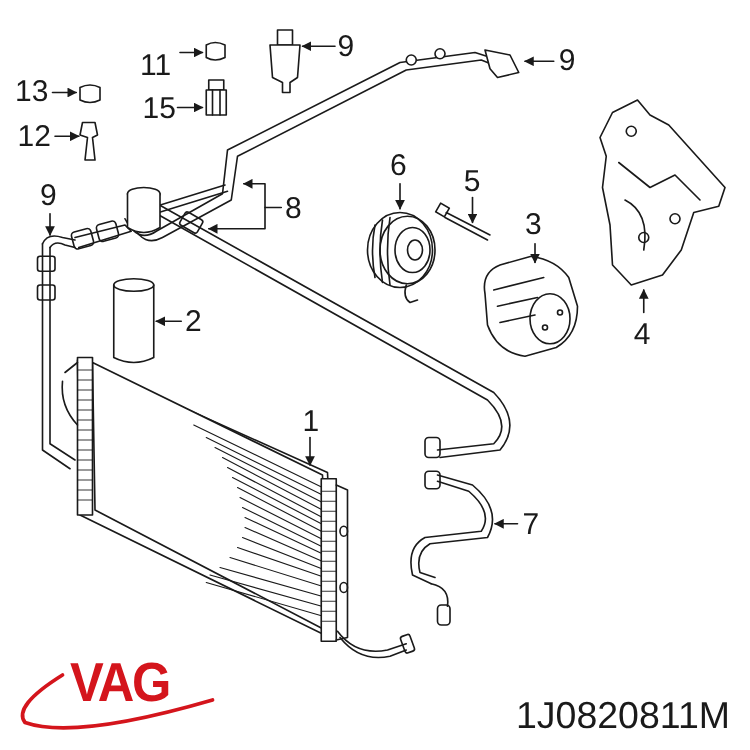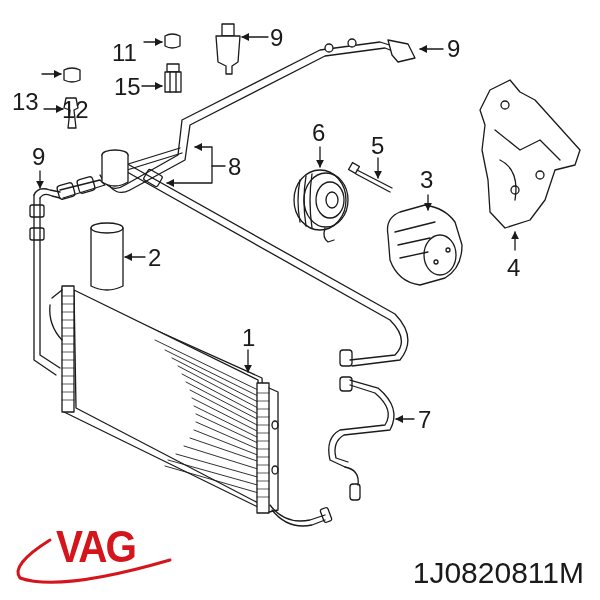--- a/index.html
+++ b/index.html
@@ -199,22 +199,22 @@
       <line x1="414" y1="419" x2="396" y2="419" marker-end="url(#arr)"></line>
     </g>
   </g>
 
   <path d="M50,540 Q10,565 20,578 Q60,592 170,560" fill="none" stroke="#d4151c" stroke-width="3" stroke-linecap="round"></path>
 </svg>
 
 <div class="callout" style="left:112px;top:41px;">11</div>
 <div class="callout" style="left:114px;top:75px;">15</div>
 <div class="callout" style="left:270px;top:26px;">9</div>
-<div class="callout" style="left:12px;top:62px;margin-top:28px;">13</div>
-<div class="callout" style="left:14px;top:98px;margin-left:48px;">12</div>
+<div class="callout" style="left:12px;top:62px;">13</div>
+<div class="callout" style="left:14px;top:98px;">12</div>
 <div class="callout" style="left:447px;top:37px;">9</div>
 <div class="callout" style="left:32px;top:145px;">9</div>
 <div class="callout" style="left:228px;top:155px;">8</div>
 <div class="callout" style="left:148px;top:246px;">2</div>
 <div class="callout" style="left:312px;top:121px;">6</div>
 <div class="callout" style="left:371px;top:134px;">5</div>
 <div class="callout" style="left:420px;top:168px;">3</div>
 <div class="callout" style="left:507px;top:256px;">4</div>
 <div class="callout" style="left:242px;top:326px;">1</div>
 <div class="callout" style="left:418px;top:408px;">7</div>

